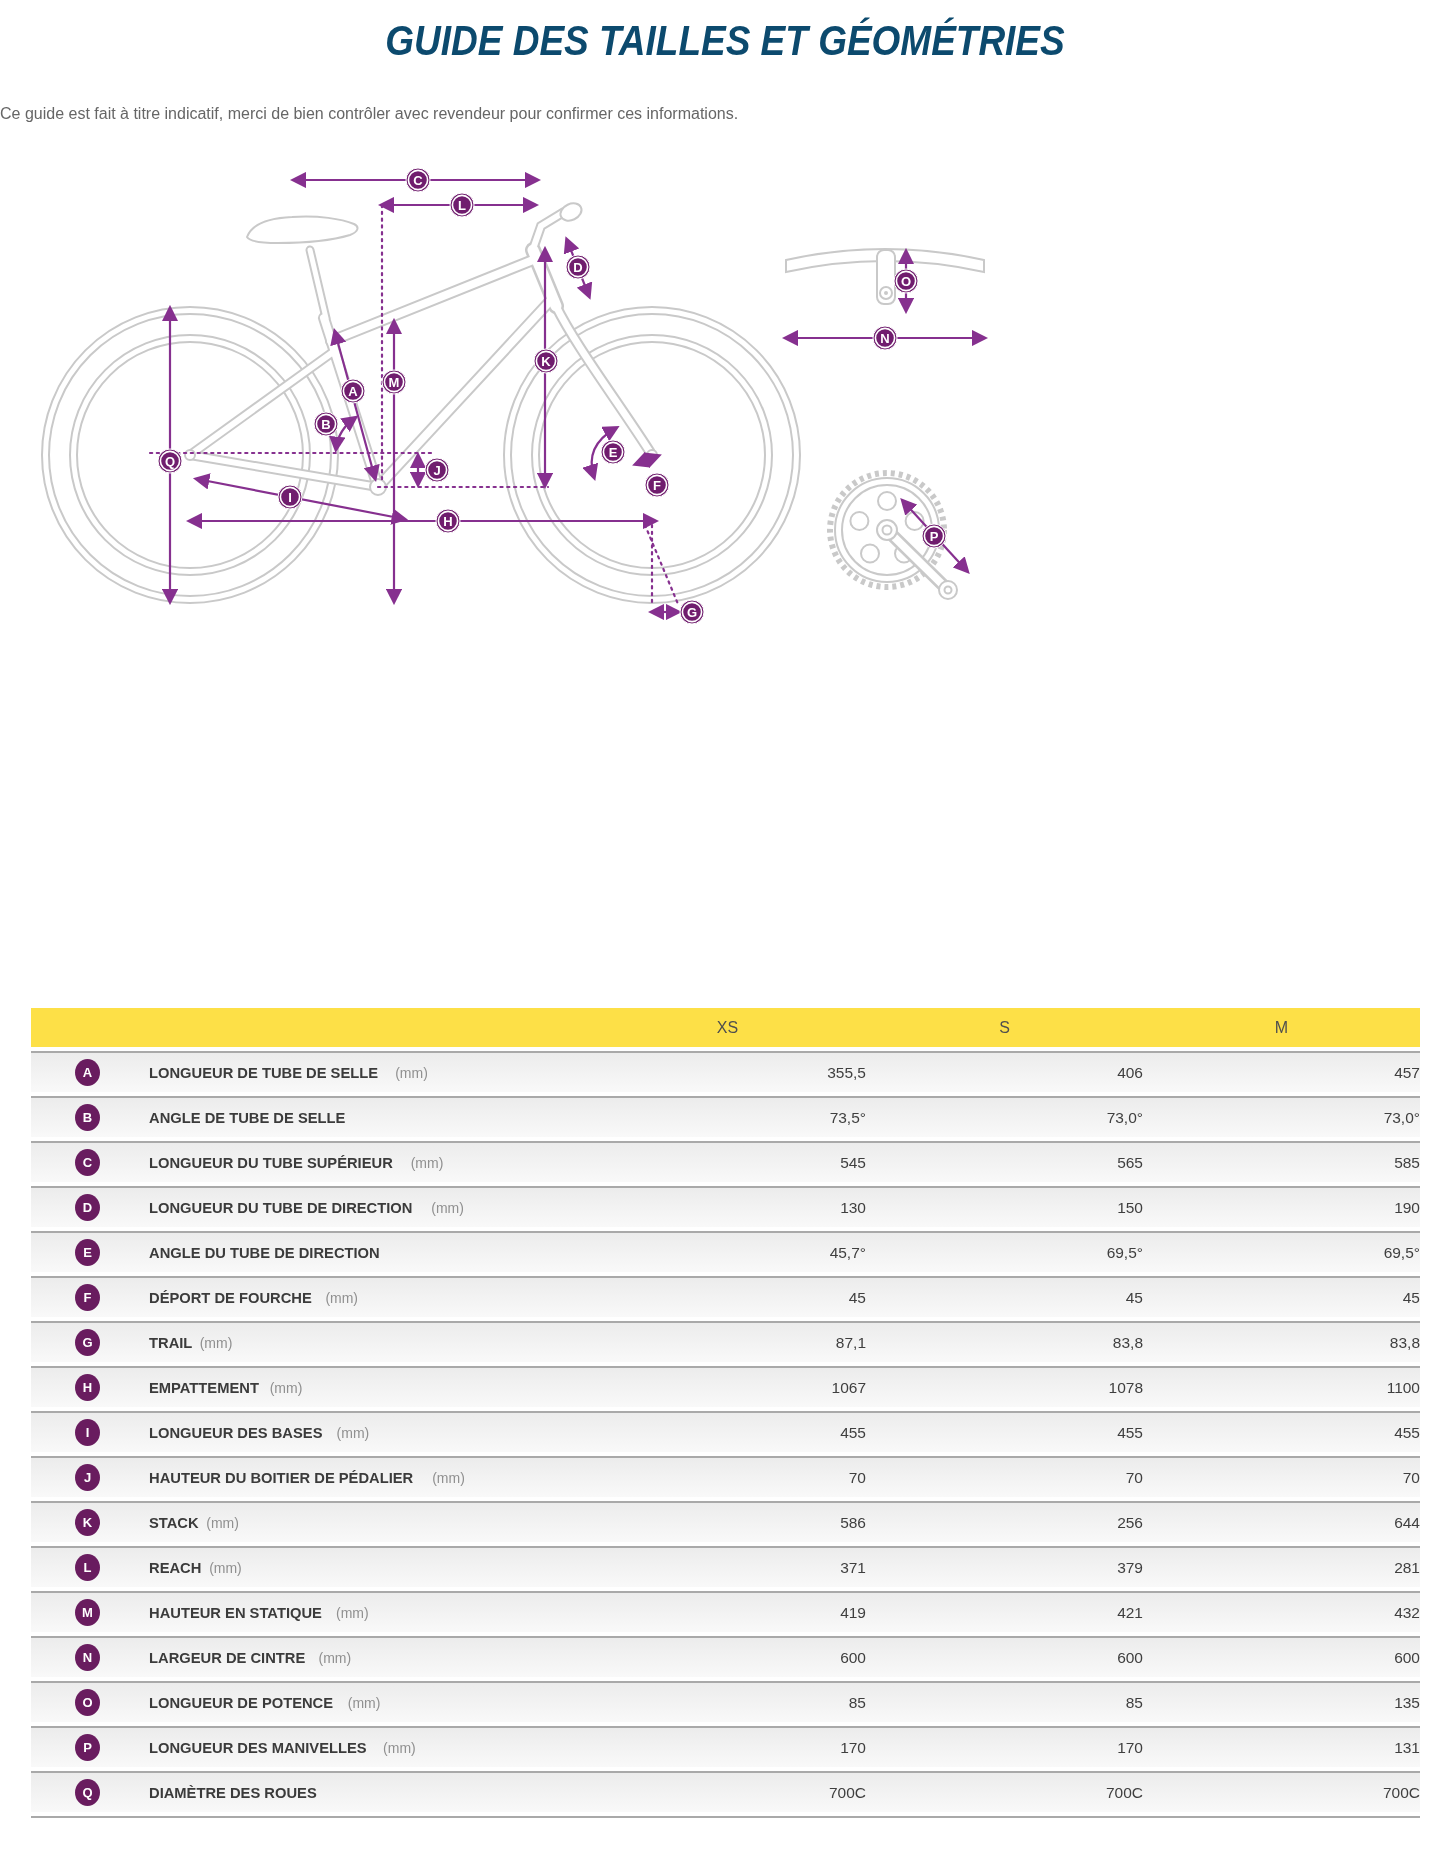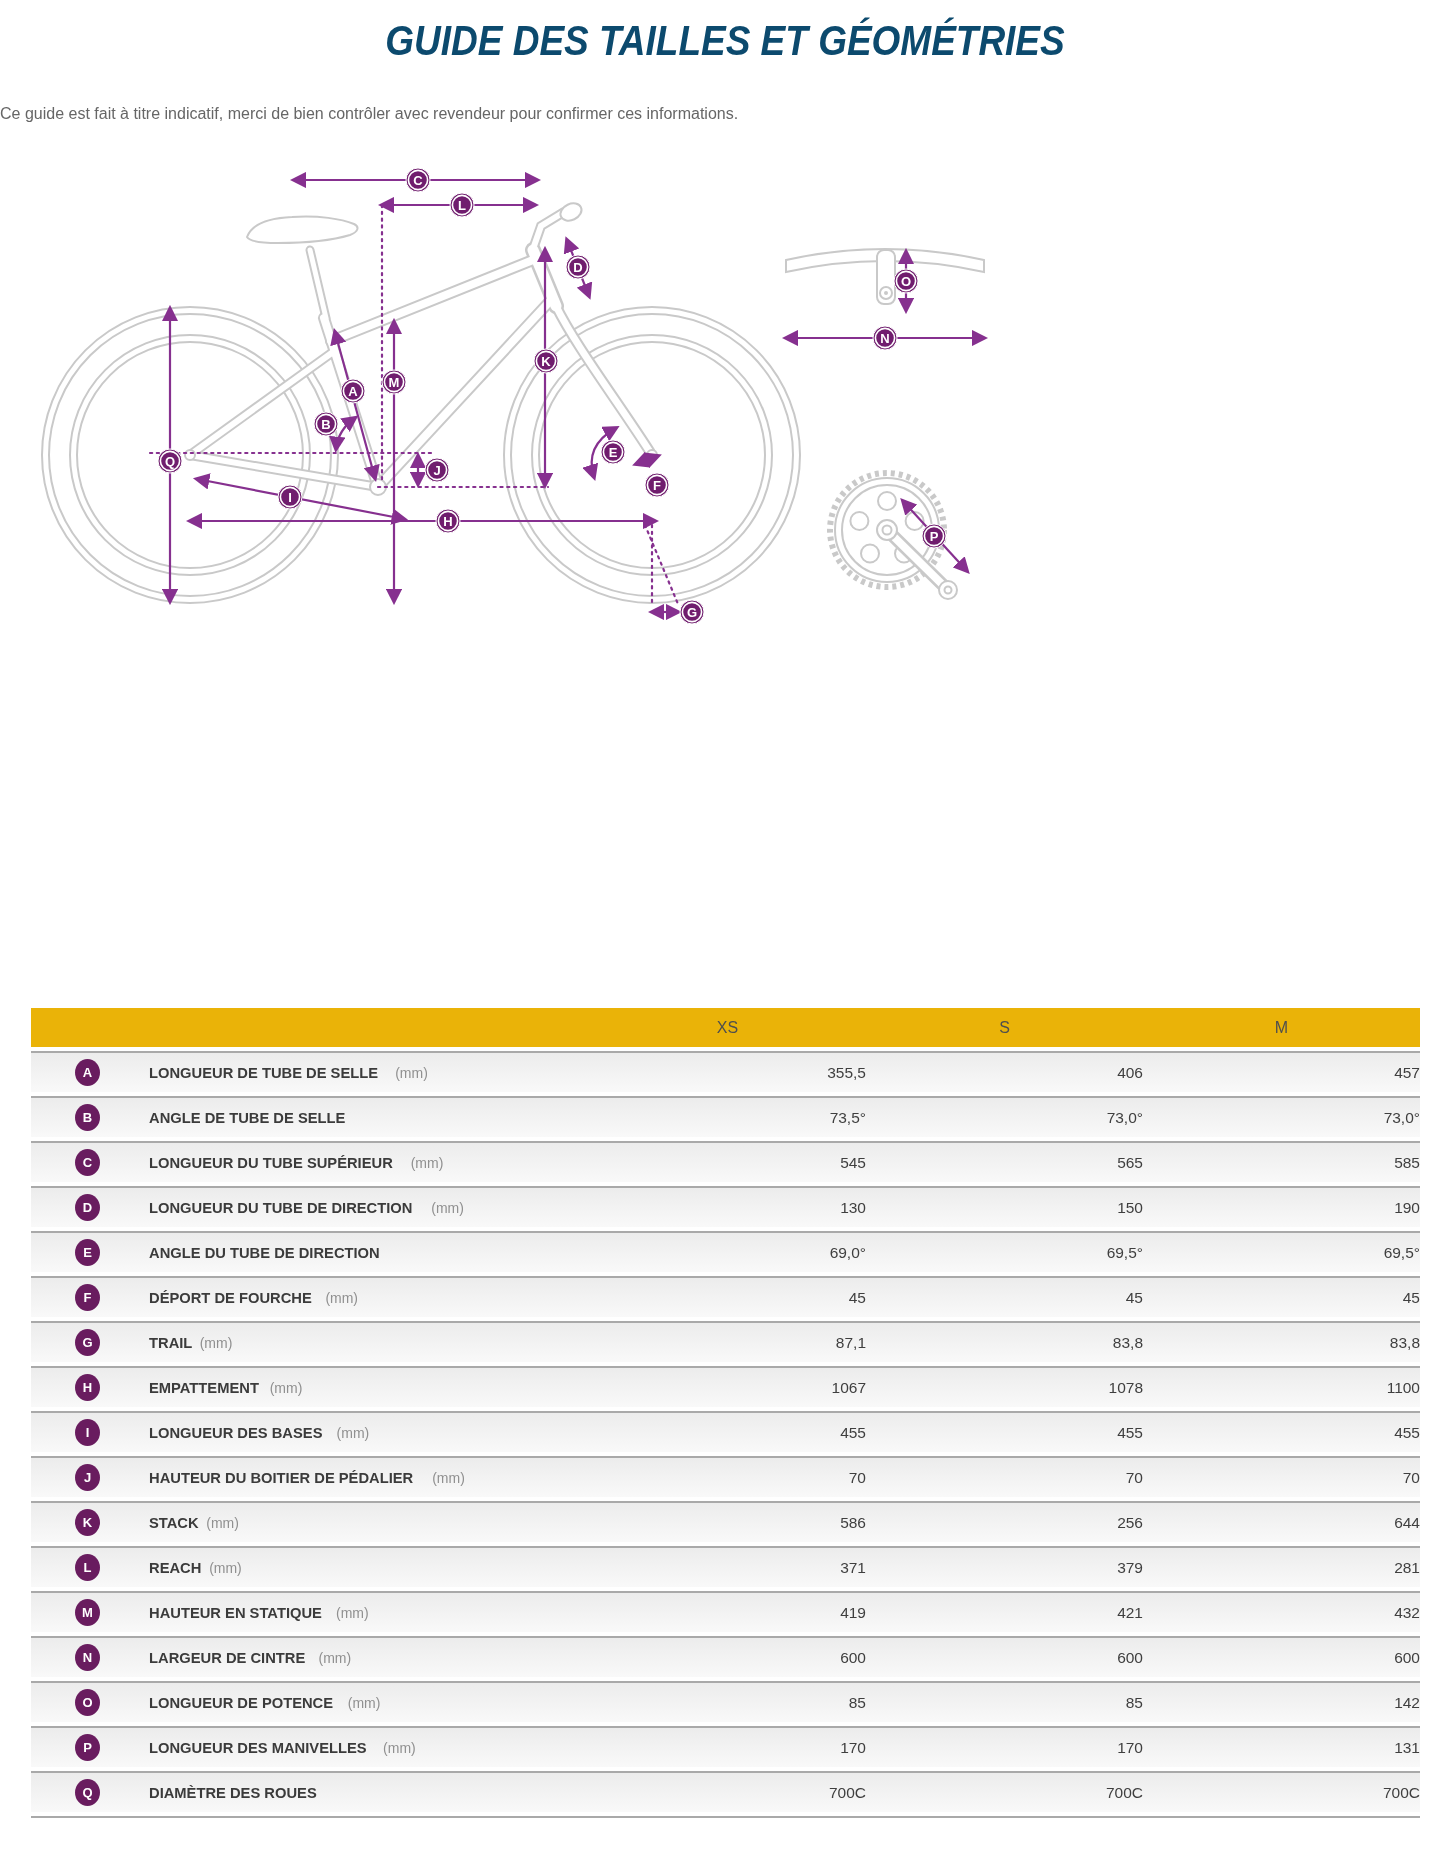--- a/index.html
+++ b/index.html
@@ -15,21 +15,21 @@
   .page-subtitle{margin:40px 0 0;text-align:left;font-size:16px;color:#666;}
   .diagram{margin:42px 0 0 28px;width:990px;height:460px;}
   svg text.badge-letter{
     font-family:"Liberation Sans",sans-serif;font-weight:bold;font-size:13px;
     fill:#ffffff;text-anchor:middle;
   }
   
   .geo-table{position:absolute;left:31px;top:1008px;width:1389px;}
   .thead{
     display:grid;grid-template-columns:110px 448px 277px 277px 277px;
-    height:39px;background:#eab308;align-items:center;
+    height:39px;background:#fde047;align-items:center;
   }
   .thead .size{text-align:center;color:#4f4f4f;font-size:16px;}
   .grow{
     display:grid;grid-template-columns:110px 448px 277px 277px 277px;
     height:39px;margin-top:4px;border-top:2px solid #a9a9a9;
     background:linear-gradient(#ececec,#f9f9f9);align-items:center;
   }
   .tbl-end{margin-top:4px;border-top:2px solid #a9a9a9;height:0;}
   .cell-badge{display:flex;align-items:center;}
   .tbadge{
@@ -296,21 +296,21 @@
     <div class="rval">190</div>
   </div>
 
   <div class="grow">
     <div class="cell-badge">
       <span class="tbadge">E</span>
     </div>
     <div class="cell-label">
       <span class="rlabel-text">ANGLE DU TUBE DE DIRECTION</span><span class="runit"></span>
     </div>
-    <div class="rval">69,0°</div>
+    <div class="rval">45,7°</div>
     <div class="rval">69,5°</div>
     <div class="rval">69,5°</div>
   </div>
 
   <div class="grow">
     <div class="cell-badge">
       <span class="tbadge">F</span>
     </div>
     <div class="cell-label">
       <span class="rlabel-text">DÉPORT DE FOURCHE</span><span class="runit">(mm)</span>
@@ -418,21 +418,21 @@
 
   <div class="grow">
     <div class="cell-badge">
       <span class="tbadge">O</span>
     </div>
     <div class="cell-label">
       <span class="rlabel-text">LONGUEUR DE POTENCE</span><span class="runit">(mm)</span>
     </div>
     <div class="rval">85</div>
     <div class="rval">85</div>
-    <div class="rval">142</div>
+    <div class="rval">135</div>
   </div>
 
   <div class="grow">
     <div class="cell-badge">
       <span class="tbadge">P</span>
     </div>
     <div class="cell-label">
       <span class="rlabel-text">LONGUEUR DES MANIVELLES</span><span class="runit">(mm)</span>
     </div>
     <div class="rval">170</div>

